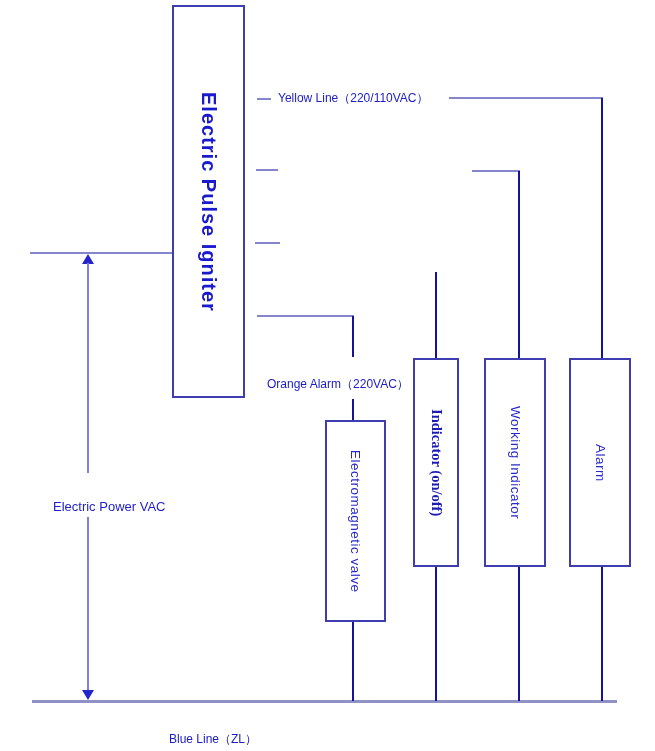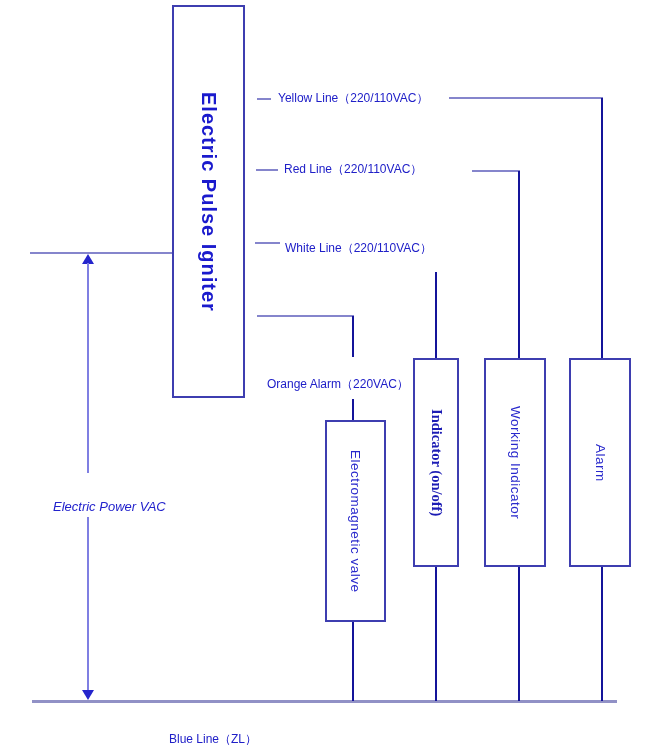--- a/index.html
+++ b/index.html
@@ -70,21 +70,20 @@
     position: absolute;
     font-size: 12px;
     color: #2020c8;
     white-space: nowrap;
   }
   .power-label {
     position: absolute;
     font-size: 13px;
     color: #2222cc;
     white-space: nowrap;
-    font-style: italic;
   }
 </style>
 </head>
 <body>
 
 <div class="diagram">
 
   <div class="box" style="left:172px; top:5px; width:73px; height:393px;">
     <span class="vtext igniter-title">Electric Pulse Igniter</span>
   </div>
@@ -98,26 +97,24 @@
 
   <div class="bus" style="left:32px; top:700px; width:585px;"></div>
   <span class="wire-label" style="left:169px; top:731px;">Blue Line（ZL）</span>
 
   <div class="hline" style="left:257px; top:98px; width:14px;"></div>
   <span class="wire-label" style="left:278px; top:90px;">Yellow Line（220/110VAC）</span>
   <div class="hline" style="left:449px; top:97px; width:154px;"></div>
   <div class="vline" style="left:601px; top:98px; height:260px;"></div>
 
   <div class="hline" style="left:256px; top:169px; width:22px;"></div>
-  <span class="wire-label" style="left:284px; top:161px;">Red Line（220/110VAC）</span>
   <div class="hline" style="left:472px; top:170px; width:48px;"></div>
   <div class="vline" style="left:518px; top:171px; height:187px;"></div>
 
   <div class="hline" style="left:255px; top:242px; width:25px;"></div>
-  <span class="wire-label" style="left:285px; top:240px;">White Line（220/110VAC）</span>
   <div class="vline" style="left:435px; top:272px; height:86px;"></div>
 
   <div class="hline" style="left:257px; top:315px; width:97px;"></div>
   <div class="vline" style="left:352px; top:316px; height:41px;"></div>
   <span class="wire-label" style="left:267px; top:376px;">Orange Alarm（220VAC）</span>
   <div class="vline" style="left:352px; top:399px; height:21px;"></div>
 
   <div class="box" style="left:325px; top:420px; width:61px; height:202px;">
     <span class="vtext comp-label">Electromagnetic valve</span>
   </div>

